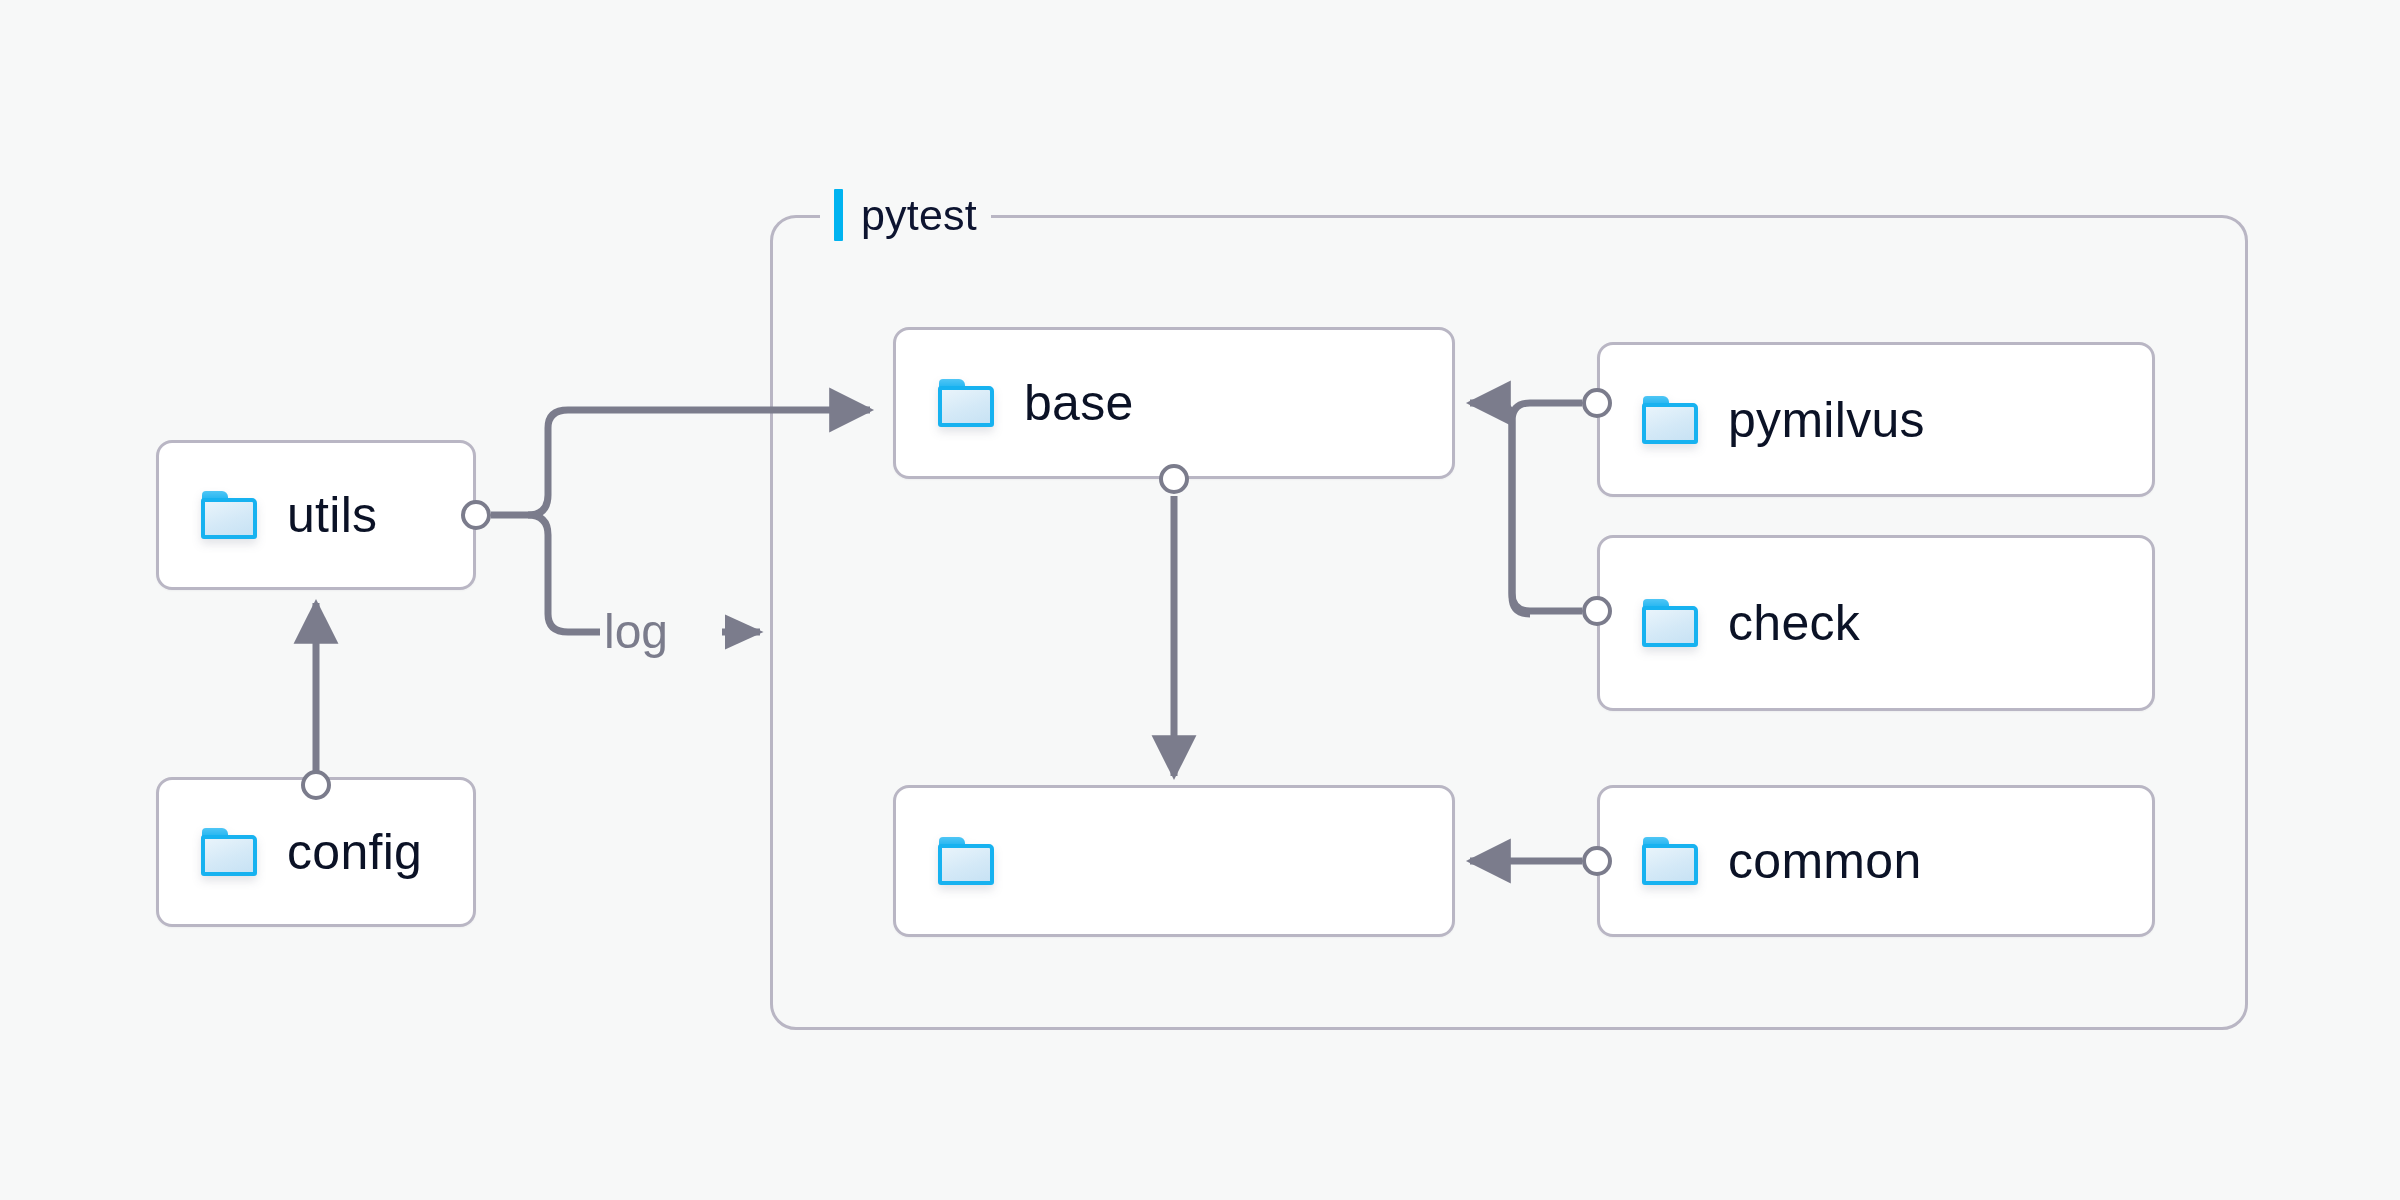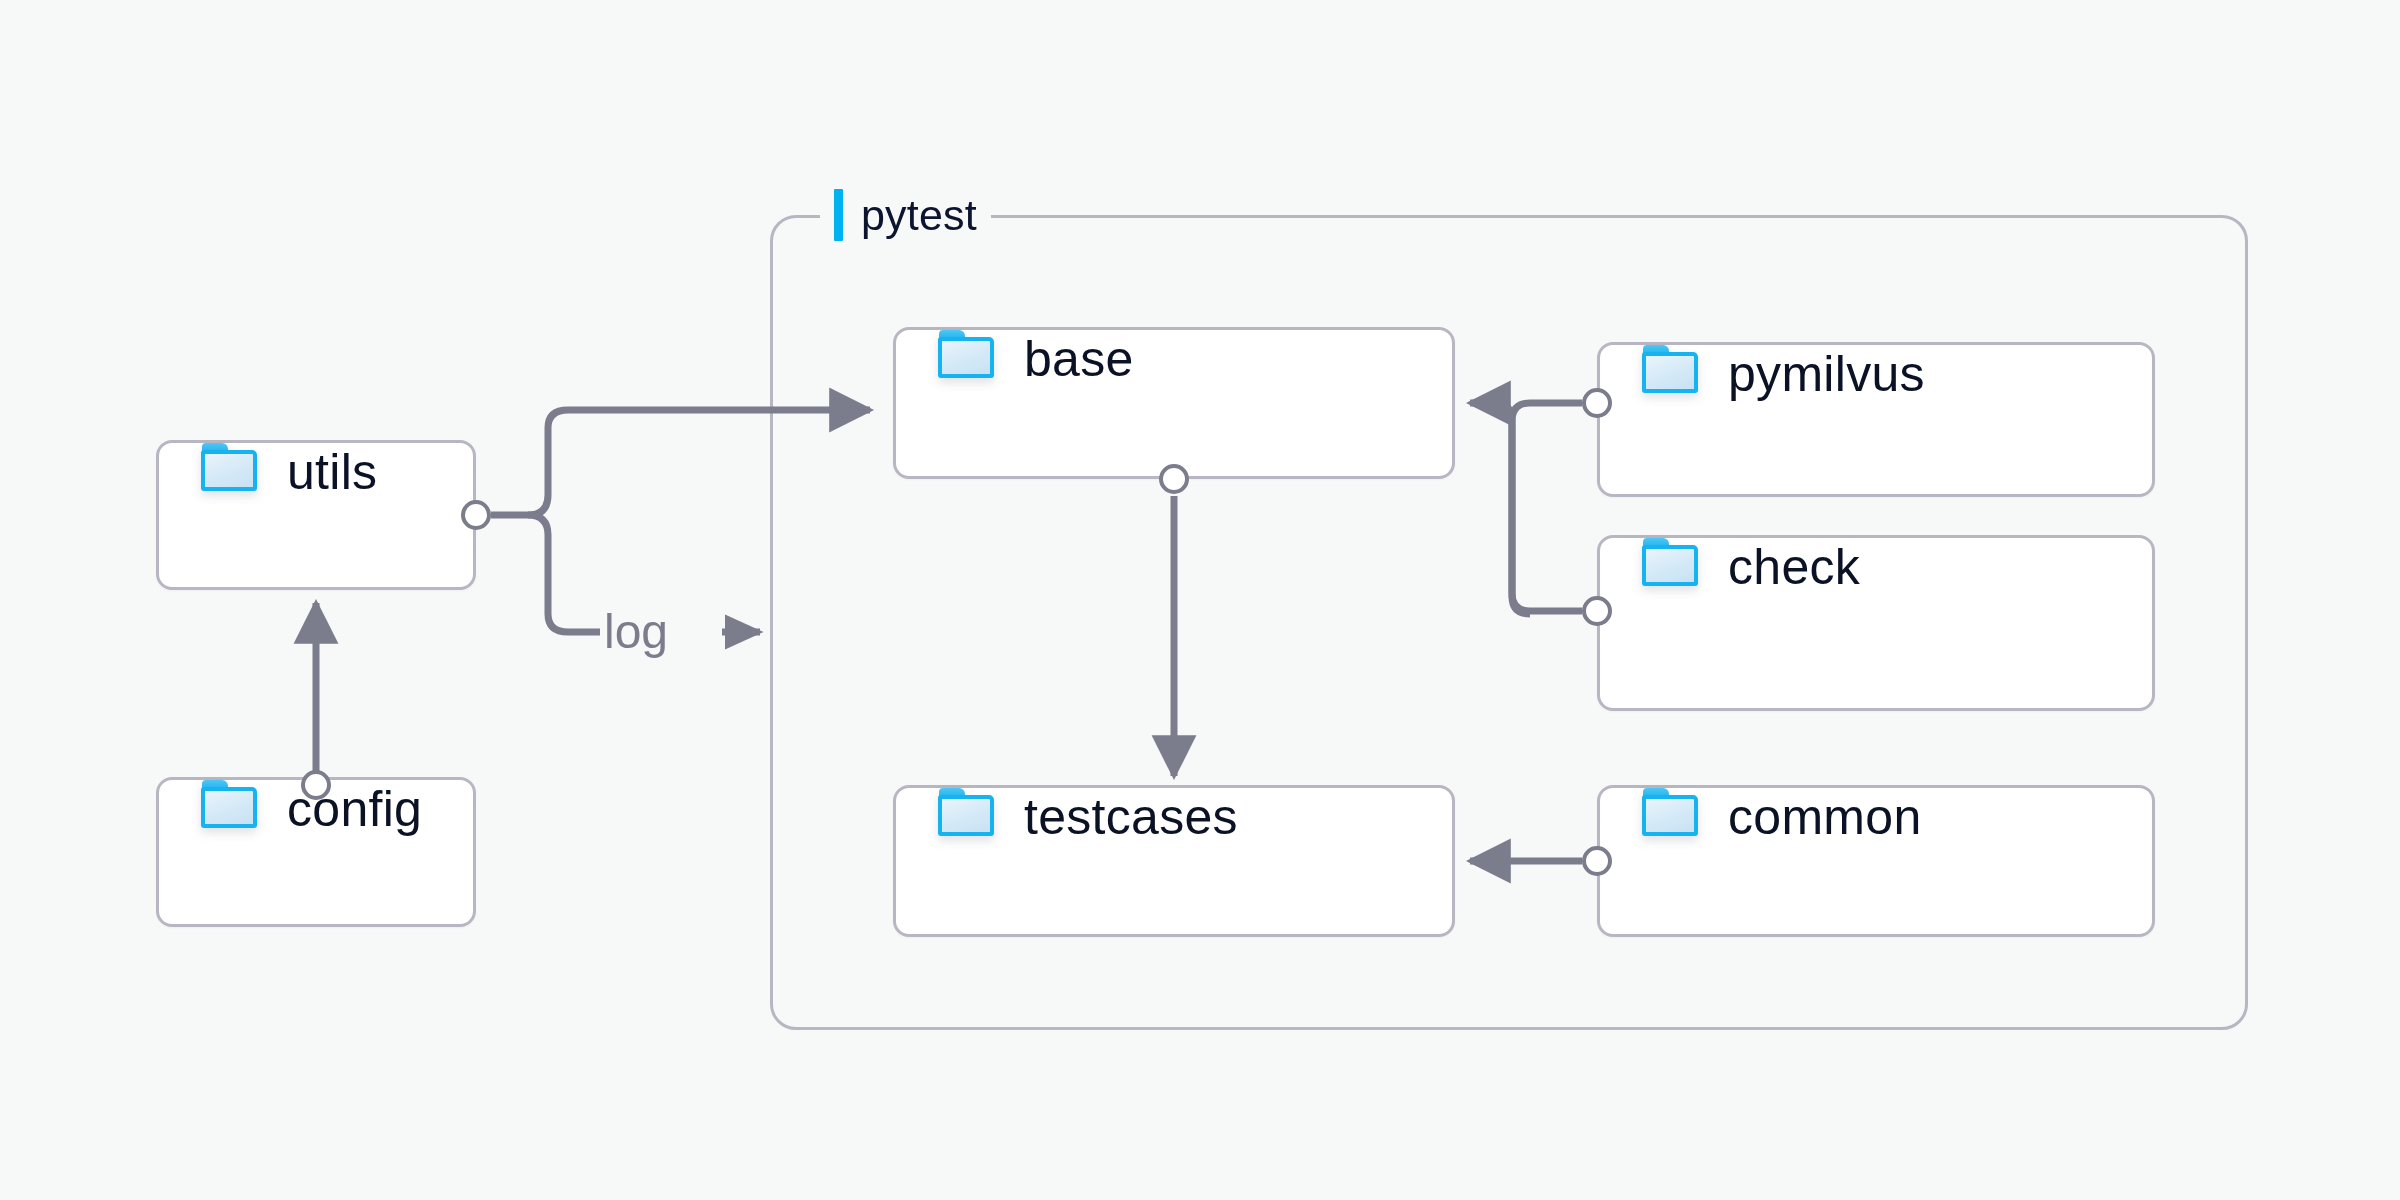--- a/index.html
+++ b/index.html
@@ -47,20 +47,21 @@
     white-space: nowrap;
   }
   
   .node {
     position: absolute;
     box-sizing: border-box;
     background: #ffffff;
     border: 3px solid #b9b6c4;
     border-radius: 16px;
     display: flex;
+    align-items: center;
     padding-left: 42px;
     gap: 30px;
     box-shadow: 0 1px 2px rgba(20,22,40,0.04);
   }
   .node-label {
     font-size: 50px;
     color: #0b1226;
     letter-spacing: 0.3px;
     white-space: nowrap;
   }
@@ -182,21 +183,20 @@
           <span class="tab"></span>
           <span class="body"></span>
         </span>
         <span class="node-label">base</span>
       </div>
       <div class="node" style="left: 893px; top: 785px; width: 562px; height: 152px;">
         <span class="folder-icon">
           <span class="tab"></span>
           <span class="body"></span>
         </span>
-        <span class="node-label">testcases</span>
       </div>
       <div class="node" style="left: 1597px; top: 342px; width: 558px; height: 155px;">
         <span class="folder-icon">
           <span class="tab"></span>
           <span class="body"></span>
         </span>
         <span class="node-label">pymilvus</span>
       </div>
       <div class="node" style="left: 1597px; top: 535px; width: 558px; height: 176px;">
         <span class="folder-icon">

